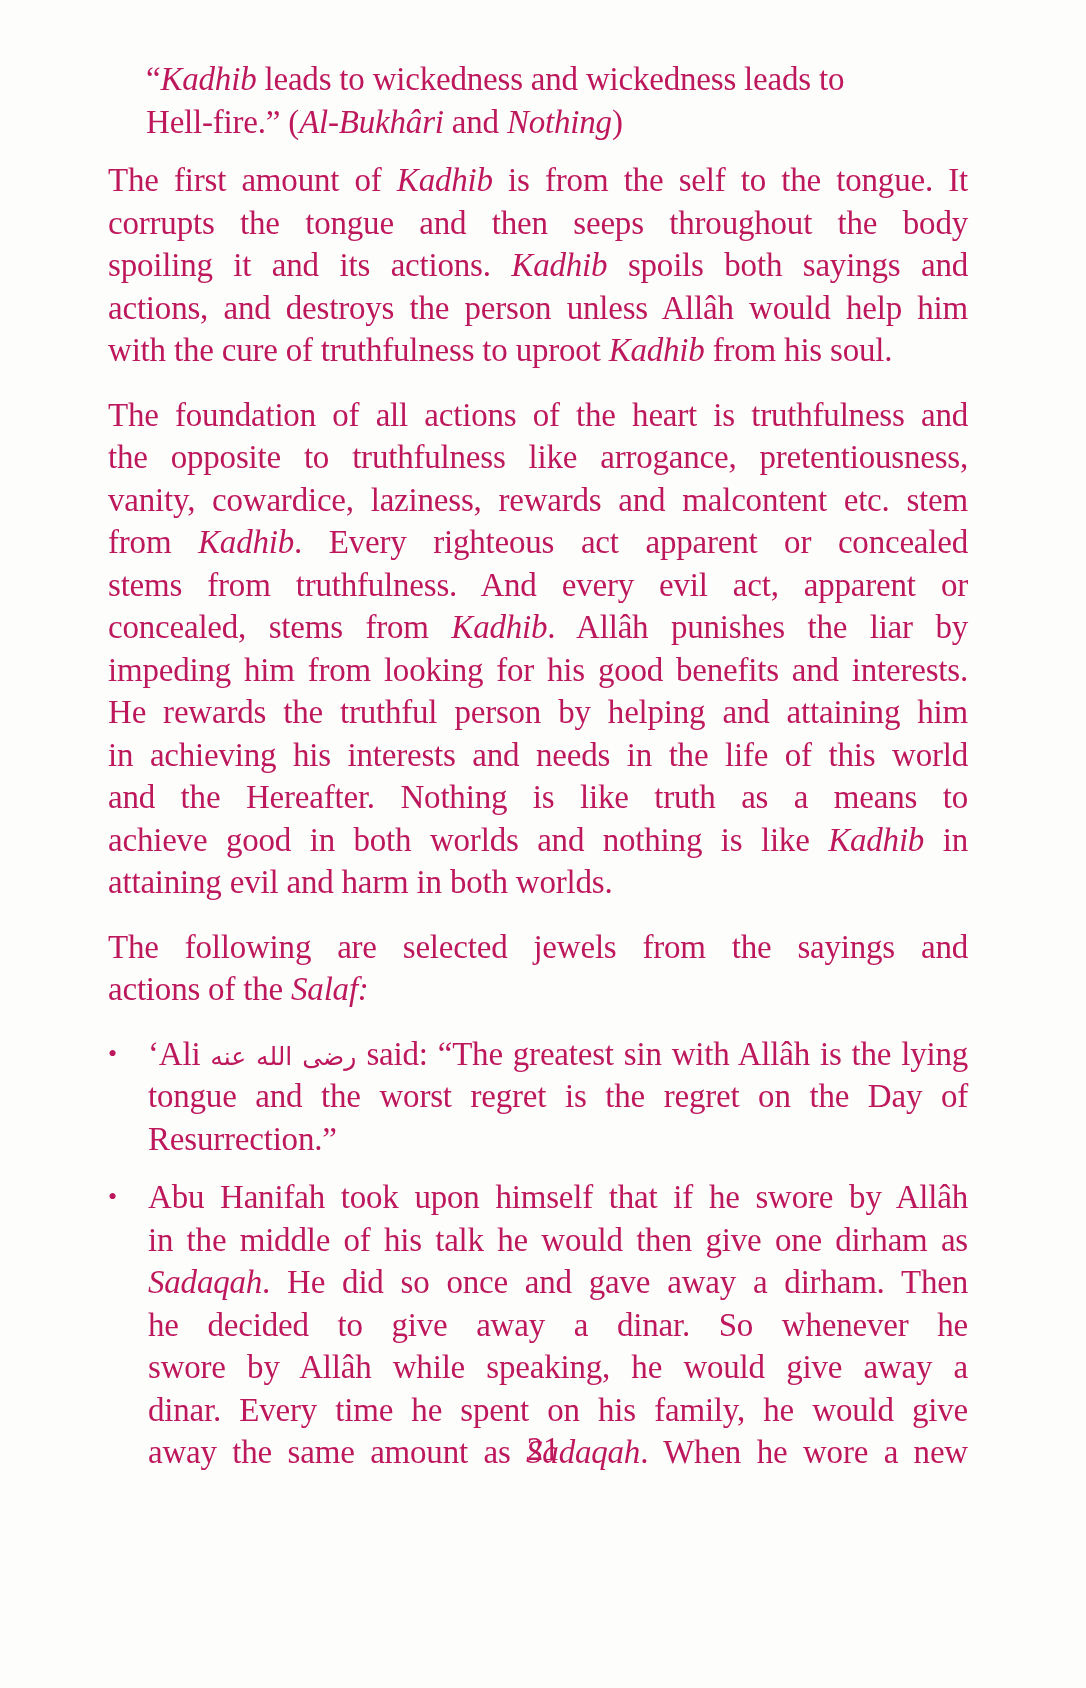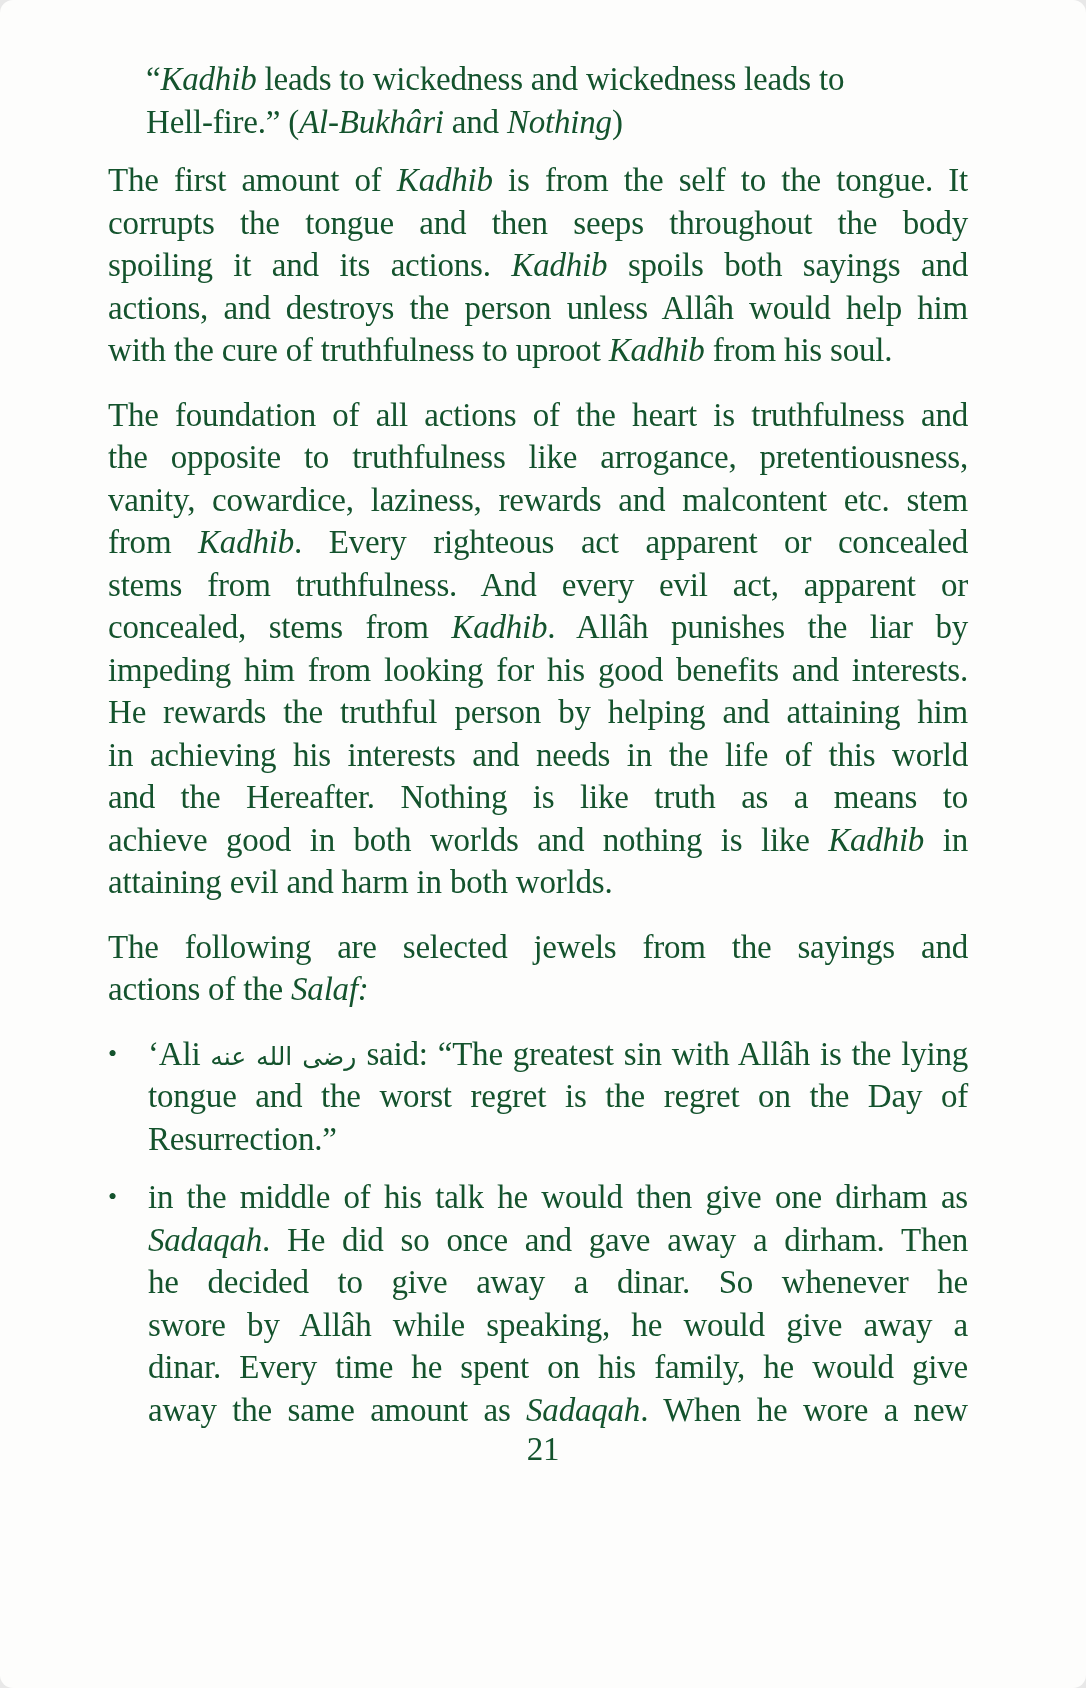--- a/index.html
+++ b/index.html
@@ -61,21 +61,21 @@
     left: 0;
     top: 1428px;
     width: 1086px;
     text-align: center;
     line-height: 42.5px;
   }
 </style>
 </head>
 <body>
 
-<div class="page" style="background: rgb(253, 253, 252); color: #14532d; border-radius: 13px;">
+<div class="page" style="background: rgb(253, 253, 252); color: #be185d;">
   <div class="content">
     <div class="quote">
         <div class="qline"><span>“</span><span class="it">Kadhib</span><span> leads to wickedness and wickedness leads to</span></div>
         <div class="qline"><span>Hell-fire.” (</span><span class="it">Al-Bukhâri</span><span> and </span><span class="it">Nothing</span><span>)</span></div>
       </div>
     <div>
         <div class="para">
           <div class="jline"><span>The first amount of </span><span class="it">Kadhib</span><span> is from the self to the tongue. It</span></div>
           <div class="jline"><span>corrupts the tongue and then seeps throughout the body</span></div>
           <div class="jline"><span>spoiling it and its actions. </span><span class="it">Kadhib</span><span> spoils both sayings and</span></div>
@@ -104,20 +104,21 @@
           <span class="marker">•</span>
           <div class="btext">
             <div class="jline"><span>‘Ali </span><span class="ar" dir="rtl">رضى الله عنه</span><span> said: “The greatest sin with Allâh is the lying</span></div>
             <div class="jline"><span>tongue and the worst regret is the regret on the Day of</span></div>
             <div class="jline end"><span>Resurrection.”</span></div>
           </div>
         </div>
         <div class="bullet">
           <span class="marker">•</span>
           <div class="btext">
+            <div class="jline"><span>Abu Hanifah took upon himself that if he swore by Allâh</span></div>
             <div class="jline"><span>in the middle of his talk he would then give one dirham as</span></div>
             <div class="jline"><span class="it">Sadaqah</span><span>. He did so once and gave away a dirham. Then</span></div>
             <div class="jline"><span>he decided to give away a dinar. So whenever he</span></div>
             <div class="jline"><span>swore by Allâh while speaking, he would give away a</span></div>
             <div class="jline"><span>dinar. Every time he spent on his family, he would give</span></div>
             <div class="jline"><span>away the same amount as </span><span class="it">Sadaqah</span><span>. When he wore a new</span></div>
           </div>
         </div>
       </div>
   </div>

